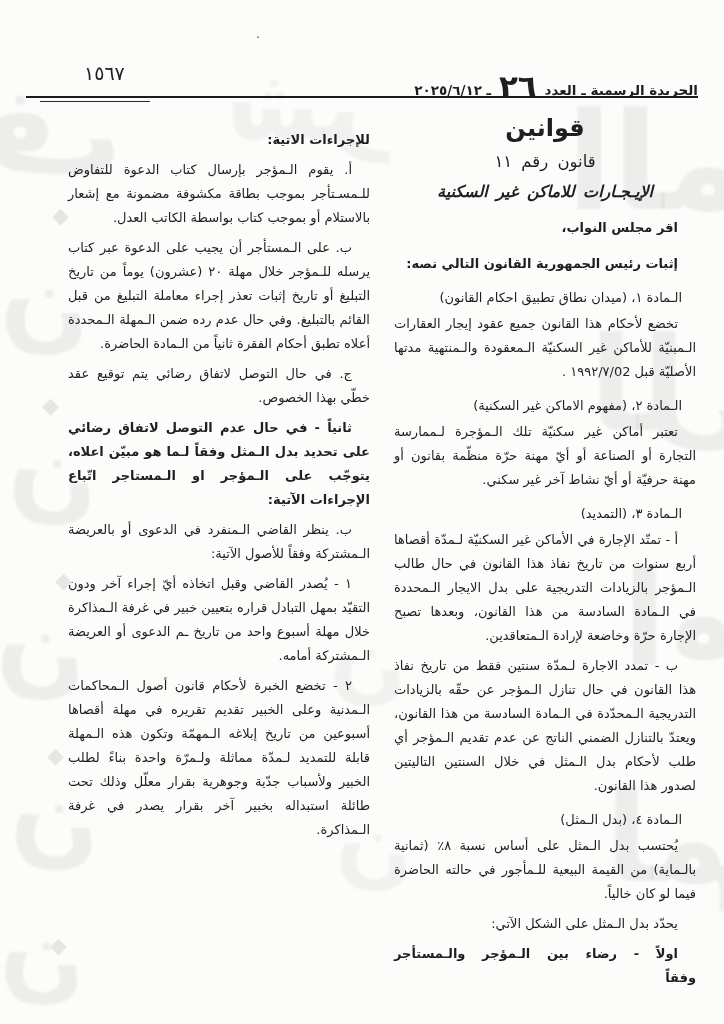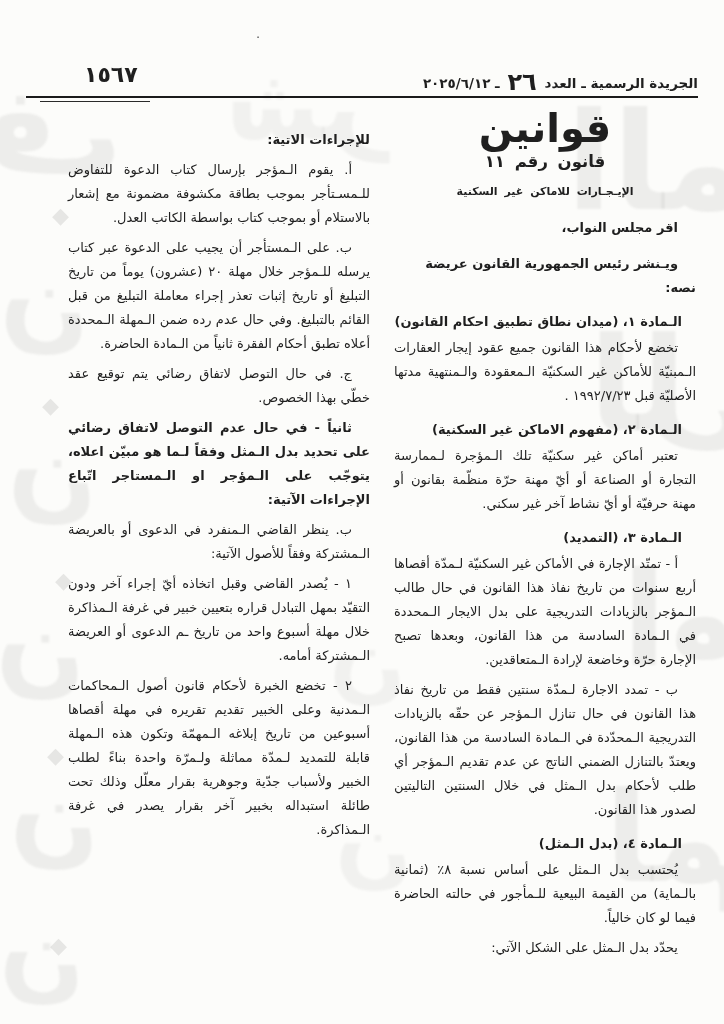--- a/index.html
+++ b/index.html
@@ -36,41 +36,41 @@
   .g16{left:334px;top:800px;font-size:90px;color:rgba(40,40,40,0.05);}
   .g17{left:50px;top:935px;}
 
   
   .stray-mark{position:absolute;left:256px;top:30px;font-size:13px;color:#555;}
   .header{position:absolute;top:58px;right:26px;left:26px;z-index:2;height:40px;}
   .journal-line{
     position:absolute;right:0;top:8px;
     font-size:13.5px;font-weight:bold;white-space:nowrap;letter-spacing:0.2px;
   }
-  .issue-num{font-size:24px;font-weight:bold;padding:0 3px;position:relative;top:2px;}
+  .issue-num{font-size:31px;font-weight:bold;padding:0 3px;position:relative;top:2px;}
   .page-num{
-    position:absolute;left:58px;top:4px;font-size:22px;font-weight:bold;
+    position:absolute;left:58px;top:4px;font-size:19px;font-weight:normal;
     letter-spacing:2px;
   }
   .rule-main{position:absolute;top:96px;left:26px;right:26px;border-top:2.5px solid #1b1b1b;z-index:2;}
   .rule-sub{position:absolute;top:101px;left:40px;width:110px;border-top:1.5px solid #2a2a2a;z-index:2;}
 
   
   .columns{
     position:absolute;top:110px;right:28px;left:28px;bottom:0;
     display:flex;gap:24px;z-index:1;
   }
   .col{width:322px;font-size:13px;line-height:24px;}
   .col-left{margin-top:16px;margin-left:40px;}
 
-  .h-main{font-size:40px;font-weight:bold;text-align:center;margin:6px 0 10px;letter-spacing:1px;}
-  .h-law{font-size:16.5px;font-weight:bold;text-align:center;margin:8px 0 6px;word-spacing:4px;}
-  .h-title{font-size:11px;font-weight:bold;text-align:center;margin:2px 0 6px;word-spacing:3px;}
+  .h-main{font-size:24px;font-weight:bold;text-align:center;margin:6px 0 10px;letter-spacing:1px;}
+  .h-law{font-size:16.5px;font-weight:normal;text-align:center;margin:8px 0 6px;word-spacing:4px;}
+  .h-title{font-size:16px;font-weight:bold;text-align:center;margin:2px 0 6px;word-spacing:3px;font-style:italic;}
   .lead{font-weight:bold;text-indent:18px;margin:12px 0 8px;}
-  .art{font-weight:bold;margin:10px 0 2px;text-indent:14px;}
+  .art{font-weight:normal;margin:10px 0 2px;text-indent:14px;}
   .para{margin:2px 0 6px;text-align:justify;text-indent:18px;}
   .para.bold{font-weight:bold;}
   .para.last-line{word-spacing:6px;font-weight:bold;}
   p{margin:0;}
 </style>
 </head>
 <body>
 
 <span class="ghost g0">ف</span>
 <span class="ghost g1">ن</span>
@@ -104,31 +104,32 @@
 <div class="rule-main"></div>
 <div class="rule-sub"></div>
 
 <div class="columns">
 
   <div class="col col-right">
     <p class="h-main">قوانين</p>
     <p class="h-law">قانون رقم ١١</p>
     <p class="h-title">الإيـجـارات للاماكن غير السكنية</p>
     <p class="lead">اقر مجلس النواب،</p>
-    <p class="lead">ويـنشر رئيس الجمهورية القانون عريضة نصه:</p>
+    <p class="lead">إثبات رئيس الجمهورية القانون التالي نصه:</p>
     <p class="art">الـمادة ١، (ميدان نطاق تطبيق احكام القانون)</p>
-    <p class="para">تخضع لأحكام هذا القانون جميع عقود إيجار العقارات الـمبنيّة للأماكن غير السكنيّة الـمعقودة والـمنتهية مدتها الأصليّة قبل ١٩٩٢/٧/٢٣ .</p>
+    <p class="para">تخضع لأحكام هذا القانون جميع عقود إيجار العقارات الـمبنيّة للأماكن غير السكنيّة الـمعقودة والـمنتهية مدتها الأصليّة قبل ١٩٩٢/٧/02 .</p>
     <p class="art">الـمادة ٢، (مفهوم الاماكن غير السكنية)</p>
     <p class="para">تعتبر أماكن غير سكنيّة تلك الـمؤجرة لـممارسة التجارة أو الصناعة أو أيّ مهنة حرّة منظّمة بقانون أو مهنة حرفيّة أو أيّ نشاط آخر غير سكني.</p>
     <p class="art">الـمادة ٣، (التمديد)</p>
     <p class="para">أ - تمتّد الإجارة في الأماكن غير السكنيّة لـمدّة أقصاها أربع سنوات من تاريخ نفاذ هذا القانون في حال طالب الـمؤجر بالزيادات التدريجية على بدل الايجار الـمحددة في الـمادة السادسة من هذا القانون، وبعدها تصبح الإجارة حرّة وخاضعة لإرادة الـمتعاقدين.</p>
     <p class="para">ب - تمدد الاجارة لـمدّة سنتين فقط من تاريخ نفاذ هذا القانون في حال تنازل الـمؤجر عن حقّه بالزيادات التدريجية الـمحدّدة في الـمادة السادسة من هذا القانون، ويعتدّ بالتنازل الضمني الناتج عن عدم تقديم الـمؤجر أي طلب لأحكام بدل الـمثل في خلال السنتين التاليتين لصدور هذا القانون.</p>
     <p class="art">الـمادة ٤، (بدل الـمثل)</p>
     <p class="para">يُحتسب بدل الـمثل على أساس نسبة ٨٪ (ثمانية بالـماية) من القيمة البيعية للـمأجور في حالته الحاضرة فيما لو كان خالياً.</p>
     <p class="para">يحدّد بدل الـمثل على الشكل الآتي:</p>
+    <p class="para last-line">اولاً - رضاء بين الـمؤجر والـمستأجر وفقاً</p>
   </div>
 
   <div class="col col-left">
     <p class="para bold" style="text-indent:0;">للإجراءات الاتية:</p>
     <p class="para">أ. يقوم الـمؤجر بإرسال كتاب الدعوة للتفاوض للـمسـتأجر بموجب بطاقة مكشوفة مضمونة مع إشعار بالاستلام أو بموجب كتاب بواسطة الكاتب العدل.</p>
     <p class="para">ب. على الـمستأجر أن يجيب على الدعوة عبر كتاب يرسله للـمؤجر خلال مهلة ٢٠ (عشرون) يوماً من تاريخ التبليغ أو تاريخ إثبات تعذر إجراء معاملة التبليغ من قبل القائم بالتبليغ. وفي حال عدم رده ضمن الـمهلة الـمحددة أعلاه تطبق أحكام الفقرة ثانياً من الـمادة الحاضرة.</p>
     <p class="para">ج. في حال التوصل لاتفاق رضائي يتم توقيع عقد خطّي بهذا الخصوص.</p>
     <p class="para bold">ثانياً - في حال عدم التوصل لاتفاق رضائي على تحديد بدل الـمثل وفقاً لـما هو مبيّن اعلاه، يتوجّب على الـمؤجر او الـمستاجر اتّباع الإجراءات الآتية:</p>
     <p class="para">ب. ينظر القاضي الـمنفرد في الدعوى أو بالعريضة الـمشتركة وفقاً للأصول الآتية:</p>
     <p class="para">١ - يُصدر القاضي وقبل اتخاذه أيّ إجراء آخر ودون التقيّد بمهل التبادل قراره بتعيين خبير في غرفة الـمذاكرة خلال مهلة أسبوع واحد من تاريخ ـم الدعوى أو العريضة الـمشتركة أمامه.</p>

